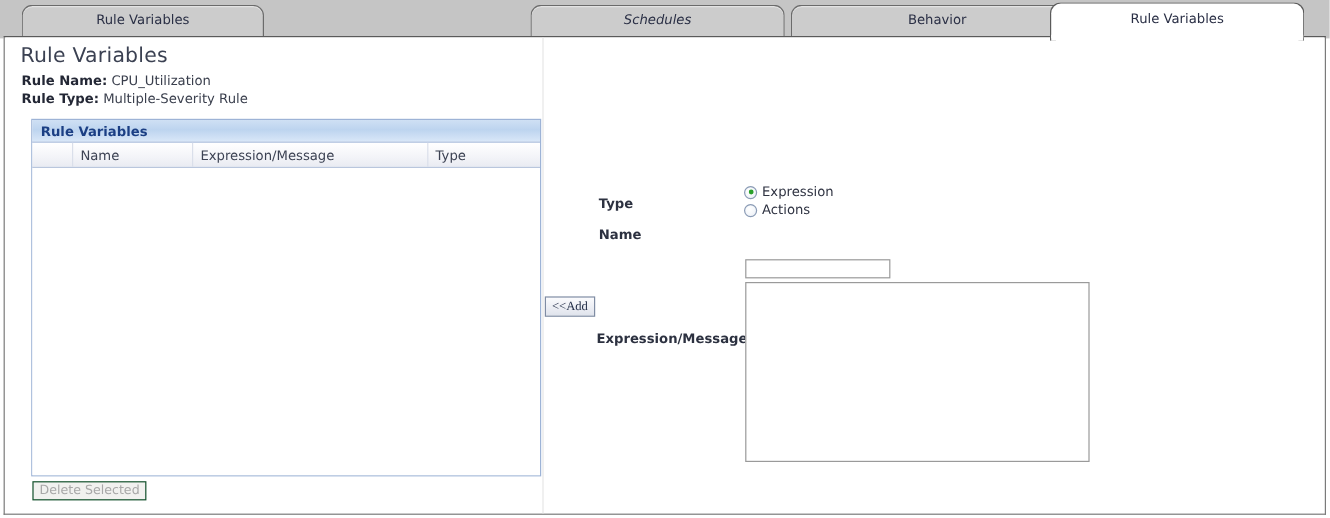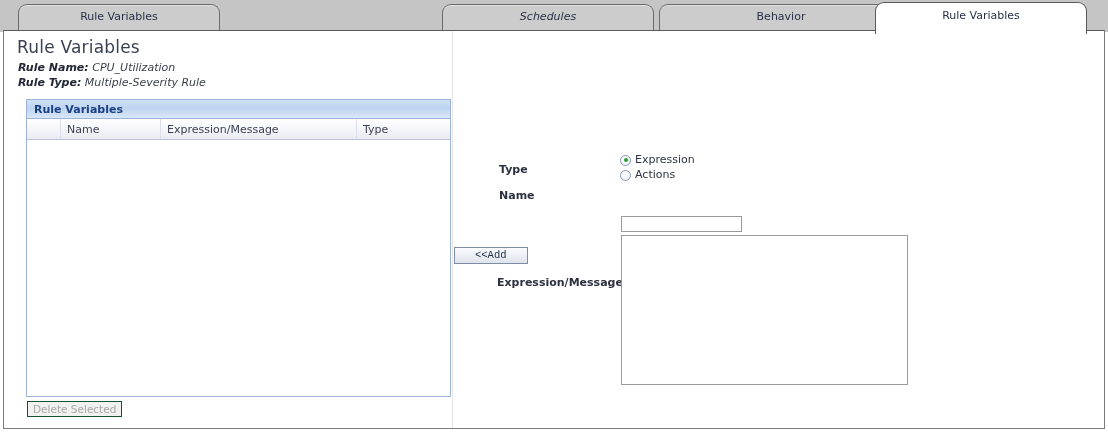--- a/index.html
+++ b/index.html
@@ -83,21 +83,20 @@
     color: #3b4152;
     letter-spacing: 0.2px;
     font-family: "DejaVu Sans", "Liberation Sans", sans-serif;
   }
   .meta-row {
     position: absolute;
     left: 14px;
     font-size: 11px;
     color: #2f3342;
     white-space: nowrap;
-    font-style: italic;
   }
   .meta-row .k { font-weight: bold; color: #232735; }
   .meta-row .v { font-weight: normal; color: #3a3f4d; }
   #meta-name { top: 30px; }
   #meta-type { top: 45px; }
 
   
   #grid-panel {
     position: absolute;
     left: 22px; top: 68px;
@@ -232,23 +231,23 @@
     color: #222;
     padding: 2px;
     resize: none;
     outline: none;
   }
 
   #add-button {
     position: absolute;
     left: 450px; top: 216px;
     height: 17px;
-    padding: 0 20px;
+    padding: 0 5px;
     font-size: 10.5px;
-    font-family: Liberation Mono, monospace;
+    font-family: Liberation Serif, serif;
     color: #25304a;
     background: linear-gradient(to bottom, #fbfbfd 0%, #eceef4 55%, #dfe3ec 100%);
     border: 1px solid #7f8ca3;
     line-height: 15px;
     cursor: pointer;
   }
 </style>
 </head>
 <body>
 

